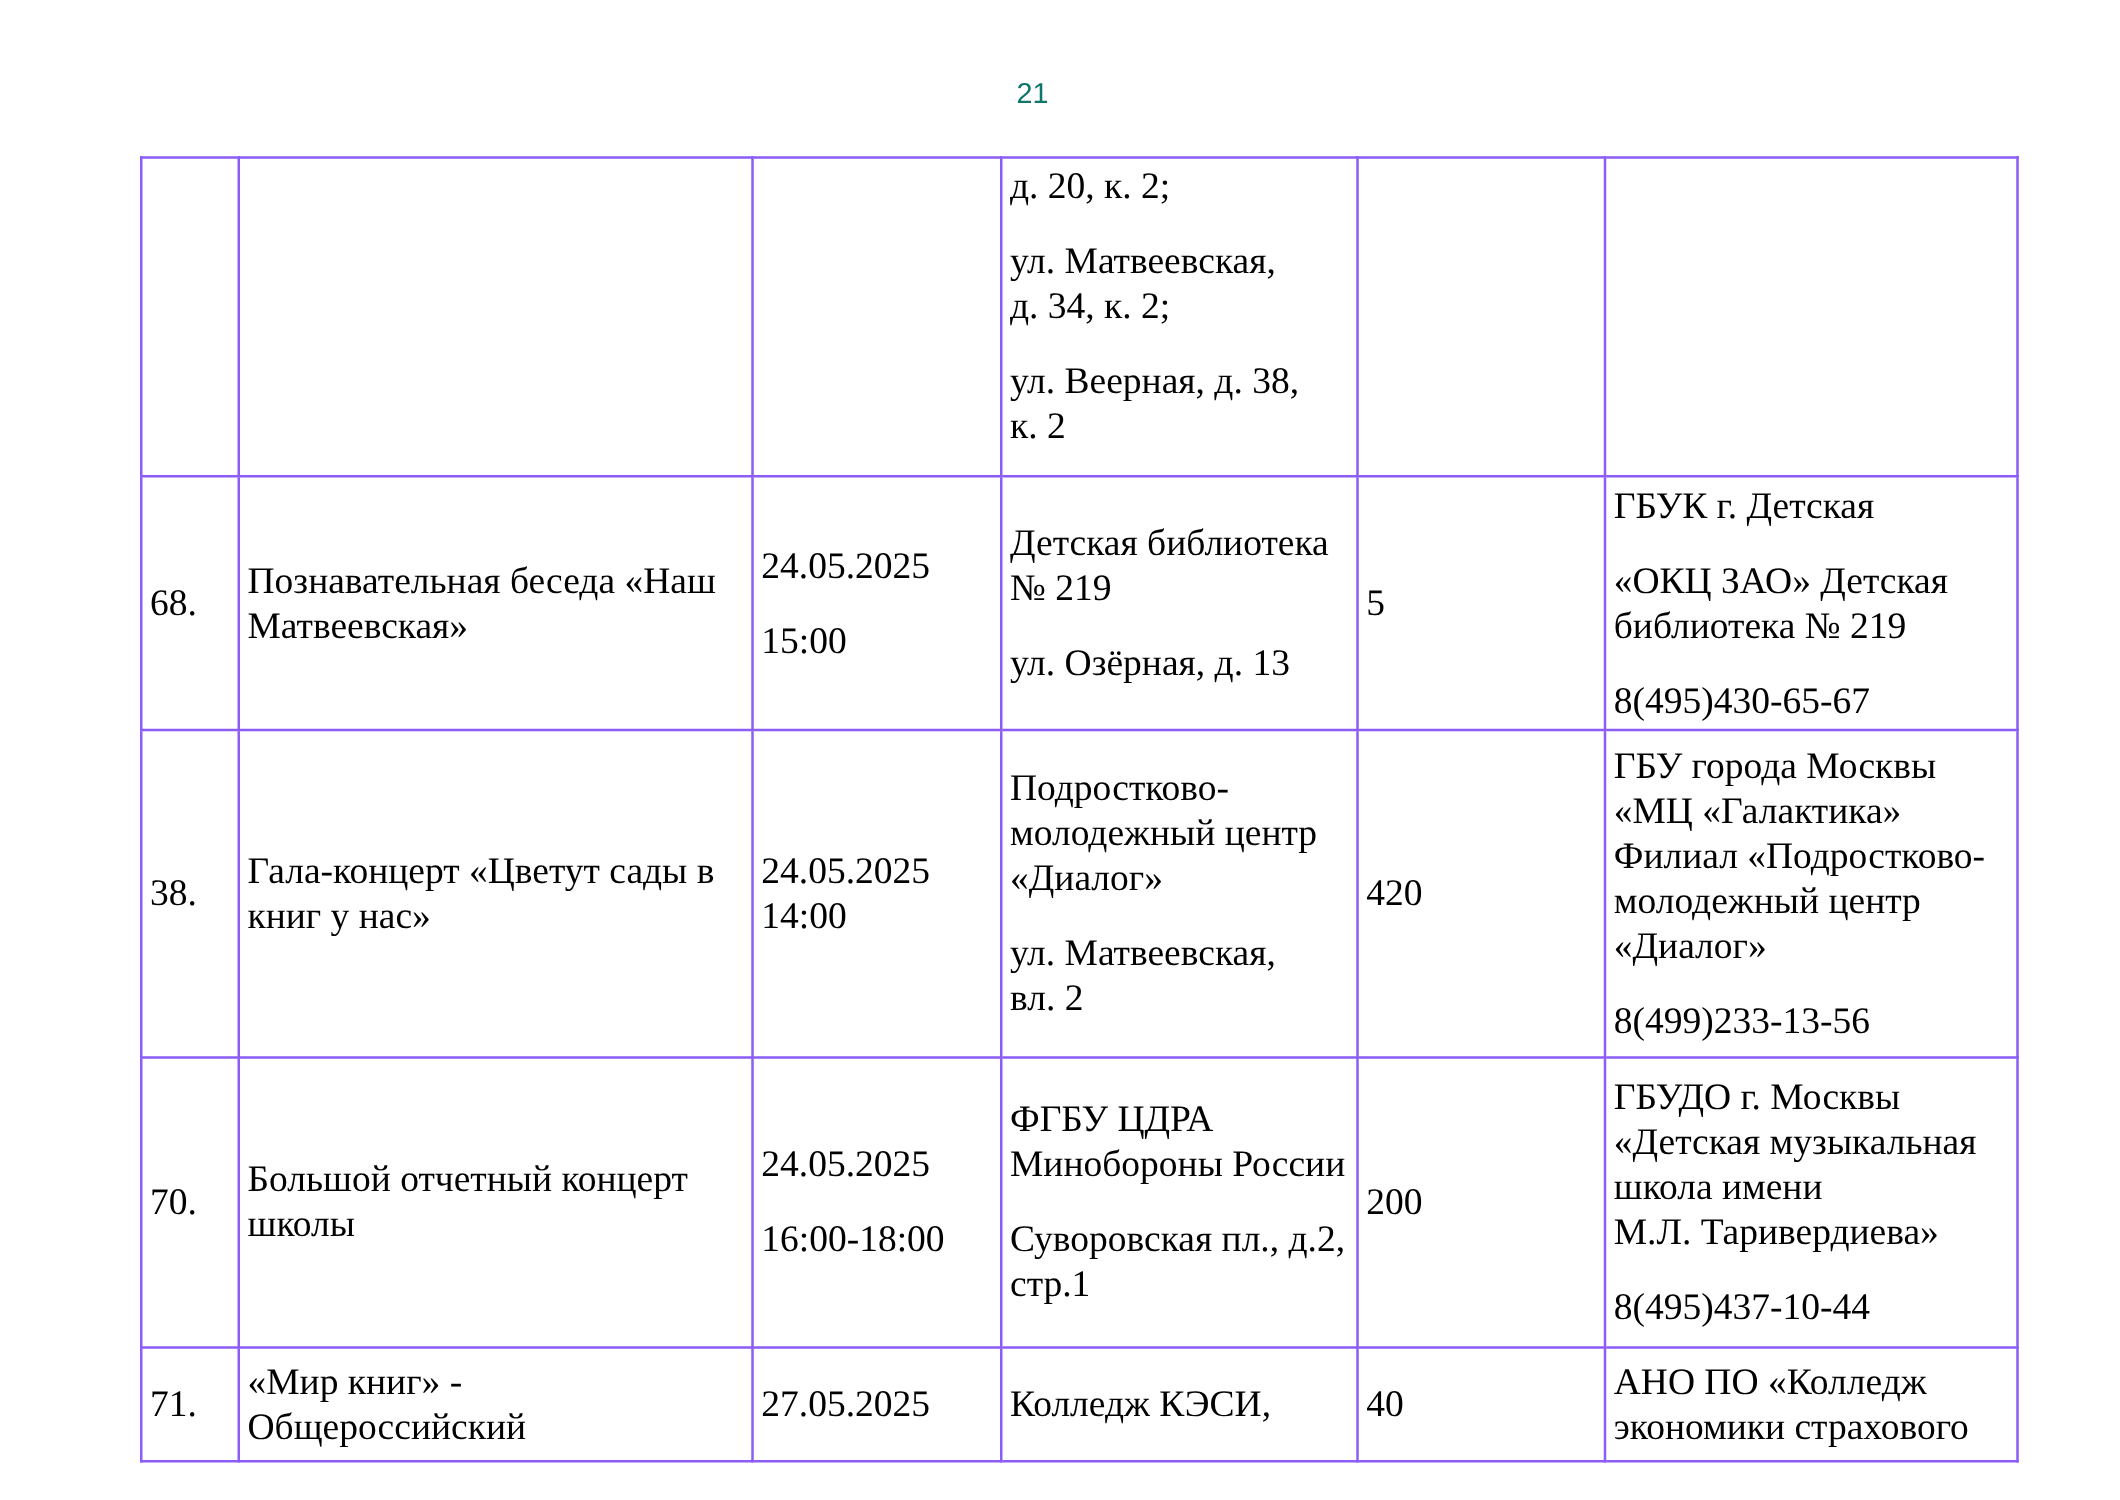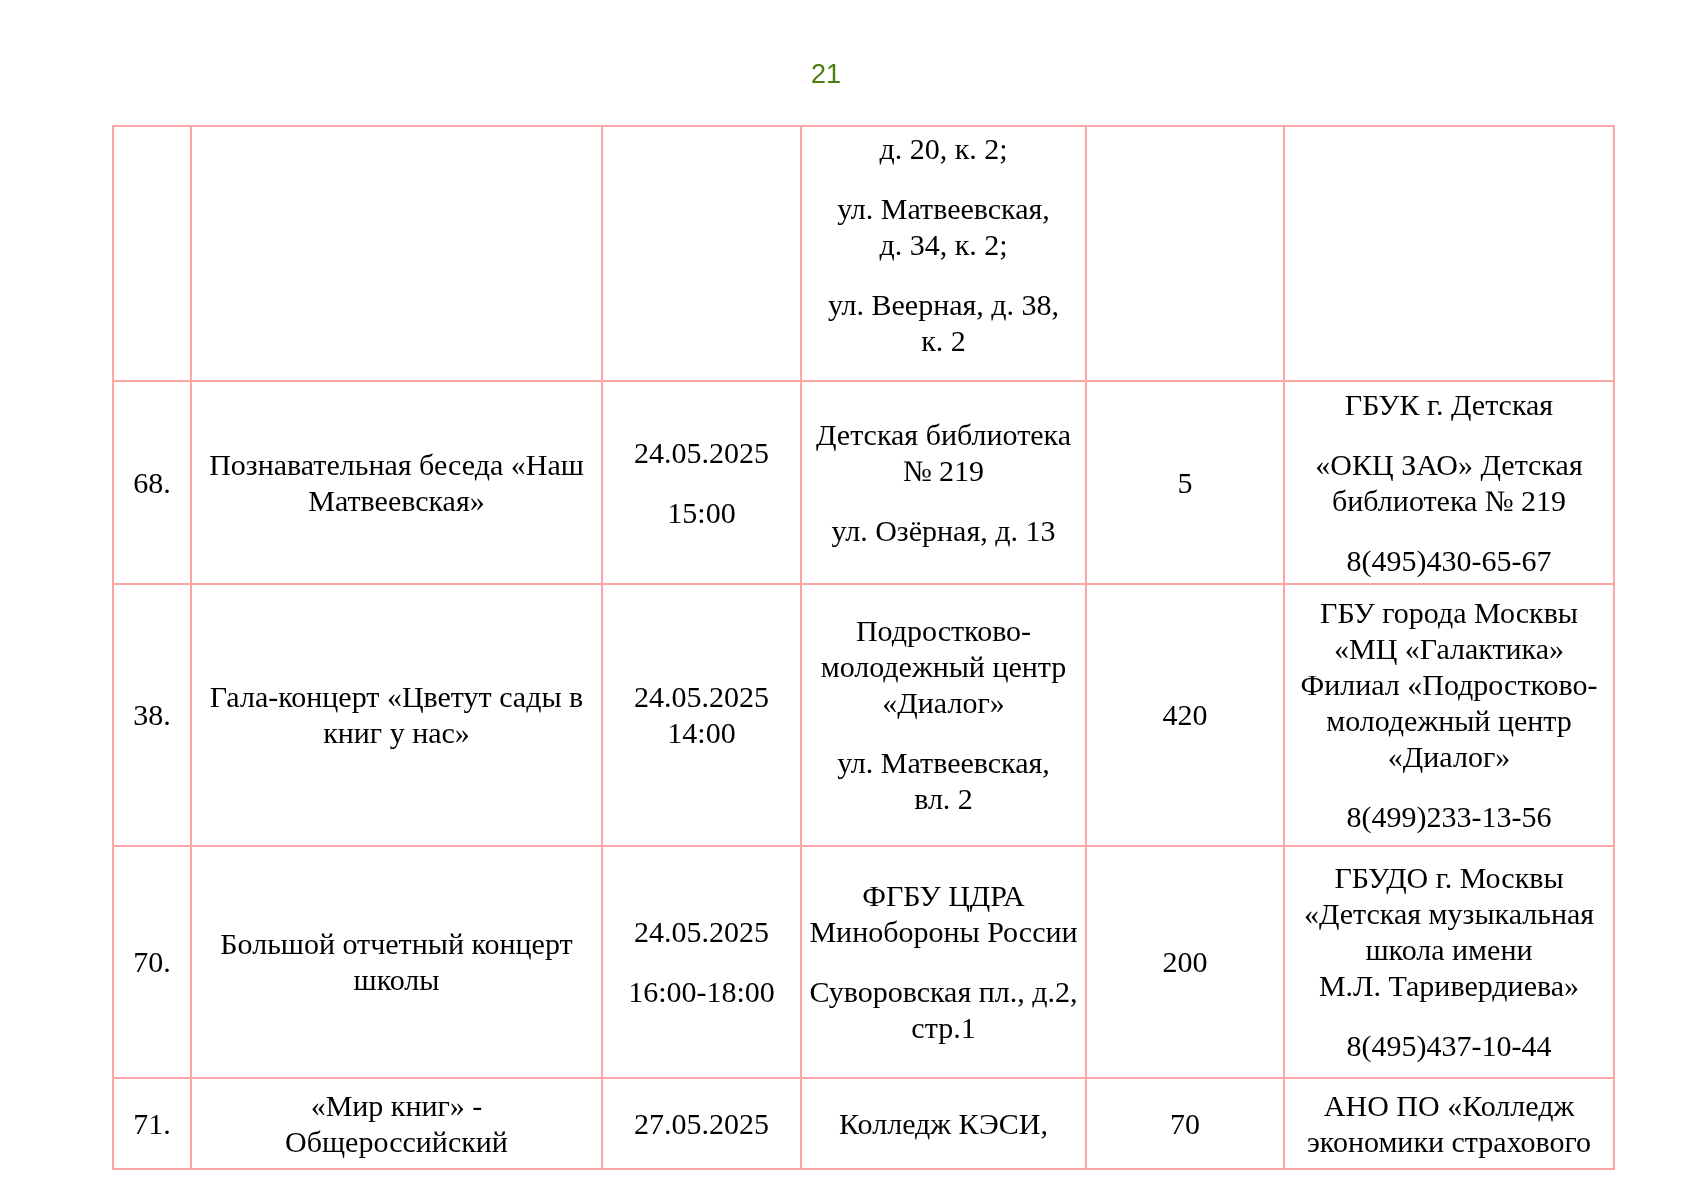--- a/index.html
+++ b/index.html
@@ -15,35 +15,34 @@
     color: #000000;
     font-family: "Liberation Serif", serif;
   }
   .page-number {
     position: absolute;
     top: 60px;
     left: 0;
     width: 1652px;
     text-align: center;
     font-family: "Liberation Sans", sans-serif;
-    font-size: 27px;
+    font-size: 23px;
     line-height: 28px;
-    color: #4d7c0f;
+    color: #0f766e;
   }
   table.events-table {
     position: absolute;
     left: 112px;
     top: 125px;
     width: 1501px;
     border-collapse: collapse;
     table-layout: fixed;
   }
   table.events-table td {
-    border: 2px solid #fca5a5;
-    text-align: center;
+    border: 2px solid #8b5cf6;
     vertical-align: middle;
     font-size: 30px;
     line-height: 36px;
     padding: 2px 6px;
     overflow: hidden;
     word-wrap: normal;
   }
   table.events-table td p {
     margin: 0 0 24px 0;
     white-space: pre-line;
@@ -191,21 +190,21 @@
           <td>
             <p>«Мир книг» - Общероссийский</p>
           </td>
           <td>
             <p>27.05.2025</p>
           </td>
           <td>
             <p>Колледж КЭСИ,</p>
           </td>
           <td>
-            <p>70</p>
+            <p>40</p>
           </td>
           <td>
             <p>АНО ПО «Колледж
 экономики страхового</p>
           </td>
         </tr>
       </tbody>
   </table>
 </div>
 

